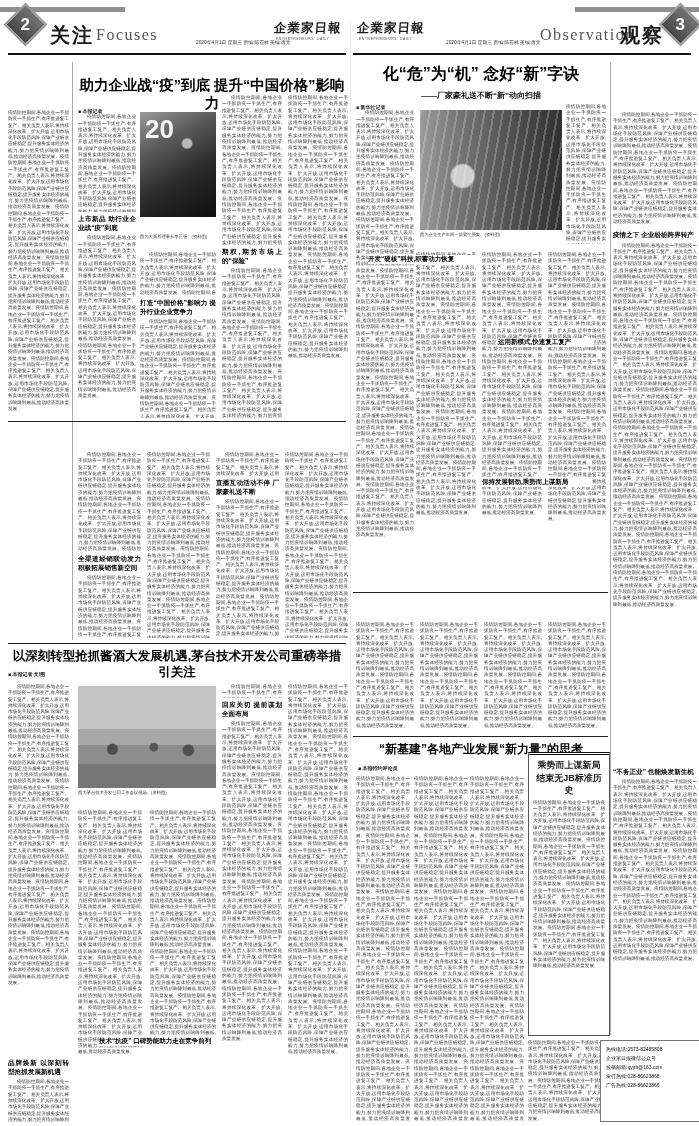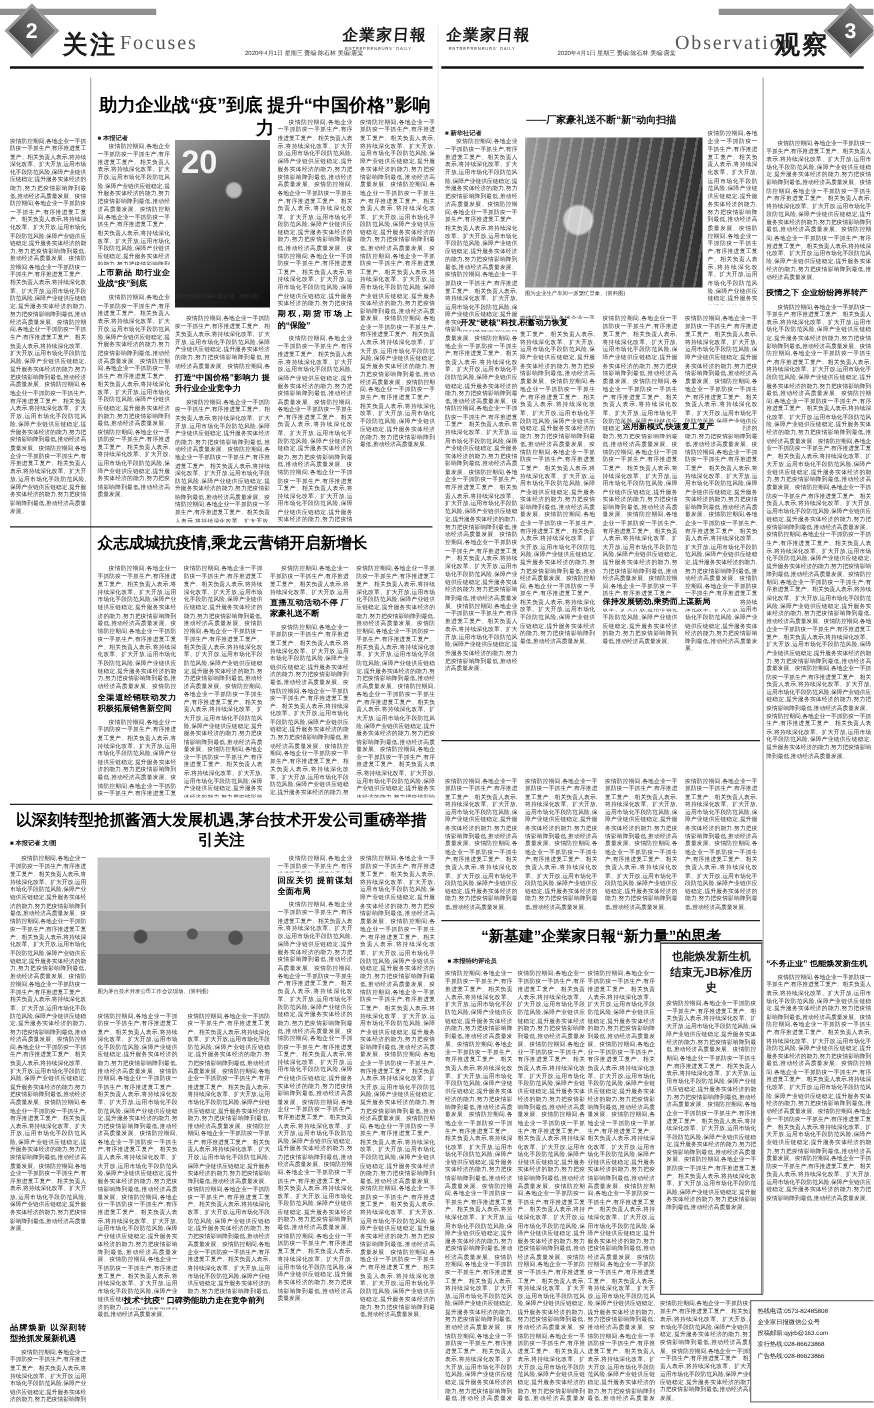--- a/index.html
+++ b/index.html
@@ -72,41 +72,40 @@
 
   <div class="abs headline center" style="left:78px;top:76px;width:268px;font-size:14.5px;">助力企业战“疫”到底 提升“中国价格”影响力</div>
 
   <div class="abs col-stack fill-col" style="left:78px;top:108px;width:58px;height:310px;">
     <p class="byline">■ 本报记者</p>
     <p style="height:98px;">疫情防控期间,各地企业一手抓防疫一手抓生产,有序推进复工复产。相关负责人表示,将持续深化改革、扩大开放,运用市场化手段防范风险,保障产业链供应链稳定,提升服务实体经济的能力,努力把疫情影响降到最低,推动经济高质量发展。疫情防控期间,各地企业一手抓防疫一手抓生产,有序推进复工复产。相关负责人表示,将持续深化改革、扩大开放,运用市场化手段防范风险,保障产业链供应链稳定,提升服务实体经济的能力,努力把疫情影响降到最低,推动经济高质量发展。</p>
     <h5 class="sub">上市新品 助行业企业战“疫”到底</h5>
     <p style="flex:1;">疫情防控期间,各地企业一手抓防疫一手抓生产,有序推进复工复产。相关负责人表示,将持续深化改革、扩大开放,运用市场化手段防范风险,保障产业链供应链稳定,提升服务实体经济的能力,努力把疫情影响降到最低,推动经济高质量发展。疫情防控期间,各地企业一手抓防疫一手抓生产,有序推进复工复产。相关负责人表示,将持续深化改革、扩大开放,运用市场化手段防范风险,保障产业链供应链稳定,提升服务实体经济的能力,努力把疫情影响降到最低,推动经济高质量发展。疫情防控期间,各地企业一手抓防疫一手抓生产,有序推进复工复产。相关负责人表示,将持续深化改革、扩大开放,运用市场化手段防范风险,保障产业链供应链稳定,提升服务实体经济的能力,努力把疫情影响降到最低,推动经济高质量发展。</p>
   </div>
 
-  <div class="abs photo photo1" style="left:140px;top:112px;width:76px;height:134px;">
+  <div class="abs photo photo1" style="left:140px;top:112px;width:76px;height:105px;">
     <div class="wm" style="margin:4px 0 0 5px;">20</div>
   </div>
   <div class="abs cap" style="left:140px;top:234px;width:76px;height:15px;">图为大商所理事长李正强。(资料图)</div>
 
   <div class="abs col-stack fill-col" style="left:140px;top:252px;width:76px;height:166px;">
     <p style="height:44px;">疫情防控期间,各地企业一手抓防疫一手抓生产,有序推进复工复产。相关负责人表示,将持续深化改革、扩大开放,运用市场化手段防范风险,保障产业链供应链稳定,提升服务实体经济的能力,努力把疫情影响降到最低,推动经济高质量发展。疫情防控期间,各地企业一手抓防疫一手抓生产,有序推进复工复产。相关负责人表示,将持续深化改革、扩大开放,运用市场化手段防范风险,保障产业链供应链稳定,提升服务实体经济的能力,努力把疫情影响降到最低,推动经济高质量发展。</p>
     <h5 class="sub">打造“中国价格”影响力 提升行业企业竞争力</h5>
     <p style="flex:1;">疫情防控期间,各地企业一手抓防疫一手抓生产,有序推进复工复产。相关负责人表示,将持续深化改革、扩大开放,运用市场化手段防范风险,保障产业链供应链稳定,提升服务实体经济的能力,努力把疫情影响降到最低,推动经济高质量发展。疫情防控期间,各地企业一手抓防疫一手抓生产,有序推进复工复产。相关负责人表示,将持续深化改革、扩大开放,运用市场化手段防范风险,保障产业链供应链稳定,提升服务实体经济的能力,努力把疫情影响降到最低,推动经济高质量发展。疫情防控期间,各地企业一手抓防疫一手抓生产,有序推进复工复产。相关负责人表示,将持续深化改革、扩大开放,运用市场化手段防范风险,保障产业链供应链稳定,提升服务实体经济的能力,努力把疫情影响降到最低,推动经济高质量发展。</p>
   </div>
 
   <div class="abs col-stack fill-col" style="left:222px;top:95px;width:60px;height:323px;">
     <p style="height:150px;">疫情防控期间,各地企业一手抓防疫一手抓生产,有序推进复工复产。相关负责人表示,将持续深化改革、扩大开放,运用市场化手段防范风险,保障产业链供应链稳定,提升服务实体经济的能力,努力把疫情影响降到最低,推动经济高质量发展。疫情防控期间,各地企业一手抓防疫一手抓生产,有序推进复工复产。相关负责人表示,将持续深化改革、扩大开放,运用市场化手段防范风险,保障产业链供应链稳定,提升服务实体经济的能力,努力把疫情影响降到最低,推动经济高质量发展。疫情防控期间,各地企业一手抓防疫一手抓生产,有序推进复工复产。相关负责人表示,将持续深化改革、扩大开放,运用市场化手段防范风险,保障产业链供应链稳定,提升服务实体经济的能力,努力把疫情影响降到最低,推动经济高质量发展。</p>
     <h5 class="sub">期权,期货市场上的“保险”</h5>
     <p style="flex:1;">疫情防控期间,各地企业一手抓防疫一手抓生产,有序推进复工复产。相关负责人表示,将持续深化改革、扩大开放,运用市场化手段防范风险,保障产业链供应链稳定,提升服务实体经济的能力,努力把疫情影响降到最低,推动经济高质量发展。疫情防控期间,各地企业一手抓防疫一手抓生产,有序推进复工复产。相关负责人表示,将持续深化改革、扩大开放,运用市场化手段防范风险,保障产业链供应链稳定,提升服务实体经济的能力,努力把疫情影响降到最低,推动经济高质量发展。疫情防控期间,各地企业一手抓防疫一手抓生产,有序推进复工复产。相关负责人表示,将持续深化改革、扩大开放,运用市场化手段防范风险,保障产业链供应链稳定,提升服务实体经济的能力,努力把疫情影响降到最低,推动经济高质量发展。</p>
   </div>
   <div class="abs fill-col" style="left:288px;top:95px;width:60px;height:323px;">疫情防控期间,各地企业一手抓防疫一手抓生产,有序推进复工复产。相关负责人表示,将持续深化改革、扩大开放,运用市场化手段防范风险,保障产业链供应链稳定,提升服务实体经济的能力,努力把疫情影响降到最低,推动经济高质量发展。疫情防控期间,各地企业一手抓防疫一手抓生产,有序推进复工复产。相关负责人表示,将持续深化改革、扩大开放,运用市场化手段防范风险,保障产业链供应链稳定,提升服务实体经济的能力,努力把疫情影响降到最低,推动经济高质量发展。疫情防控期间,各地企业一手抓防疫一手抓生产,有序推进复工复产。相关负责人表示,将持续深化改革、扩大开放,运用市场化手段防范风险,保障产业链供应链稳定,提升服务实体经济的能力,努力把疫情影响降到最低,推动经济高质量发展。疫情防控期间,各地企业一手抓防疫一手抓生产,有序推进复工复产。相关负责人表示,将持续深化改革、扩大开放,运用市场化手段防范风险,保障产业链供应链稳定,提升服务实体经济的能力,努力把疫情影响降到最低,推动经济高质量发展。疫情防控期间,各地企业一手抓防疫一手抓生产,有序推进复工复产。相关负责人表示,将持续深化改革、扩大开放,运用市场化手段防范风险,保障产业链供应链稳定,提升服务实体经济的能力,努力把疫情影响降到最低,推动经济高质量发展。</div>
 
   <div class="abs thinrule" style="left:8px;top:421px;width:338px;"></div>
 
-  <div class="abs headline" style="left:78px;top:427px;width:270px;font-size:12.5px;">众志成城抗疫情,乘龙云营销开启新增长</div>
 
   <div class="abs col-stack fill-col" style="left:78px;top:452px;width:63px;height:186px;">
     <p style="height:100px;">疫情防控期间,各地企业一手抓防疫一手抓生产,有序推进复工复产。相关负责人表示,将持续深化改革、扩大开放,运用市场化手段防范风险,保障产业链供应链稳定,提升服务实体经济的能力,努力把疫情影响降到最低,推动经济高质量发展。疫情防控期间,各地企业一手抓防疫一手抓生产,有序推进复工复产。相关负责人表示,将持续深化改革、扩大开放,运用市场化手段防范风险,保障产业链供应链稳定,提升服务实体经济的能力,努力把疫情影响降到最低,推动经济高质量发展。疫情防控期间,各地企业一手抓防疫一手抓生产,有序推进复工复产。相关负责人表示,将持续深化改革、扩大开放,运用市场化手段防范风险,保障产业链供应链稳定,提升服务实体经济的能力,努力把疫情影响降到最低,推动经济高质量发展。</p>
     <h5 class="sub">全渠道经销联动发力 积极拓展销售新空间</h5>
     <p style="flex:1;">疫情防控期间,各地企业一手抓防疫一手抓生产,有序推进复工复产。相关负责人表示,将持续深化改革、扩大开放,运用市场化手段防范风险,保障产业链供应链稳定,提升服务实体经济的能力,努力把疫情影响降到最低,推动经济高质量发展。疫情防控期间,各地企业一手抓防疫一手抓生产,有序推进复工复产。相关负责人表示,将持续深化改革、扩大开放,运用市场化手段防范风险,保障产业链供应链稳定,提升服务实体经济的能力,努力把疫情影响降到最低,推动经济高质量发展。</p>
   </div>
   <div class="abs fill-col" style="left:147px;top:452px;width:63px;height:186px;">疫情防控期间,各地企业一手抓防疫一手抓生产,有序推进复工复产。相关负责人表示,将持续深化改革、扩大开放,运用市场化手段防范风险,保障产业链供应链稳定,提升服务实体经济的能力,努力把疫情影响降到最低,推动经济高质量发展。疫情防控期间,各地企业一手抓防疫一手抓生产,有序推进复工复产。相关负责人表示,将持续深化改革、扩大开放,运用市场化手段防范风险,保障产业链供应链稳定,提升服务实体经济的能力,努力把疫情影响降到最低,推动经济高质量发展。疫情防控期间,各地企业一手抓防疫一手抓生产,有序推进复工复产。相关负责人表示,将持续深化改革、扩大开放,运用市场化手段防范风险,保障产业链供应链稳定,提升服务实体经济的能力,努力把疫情影响降到最低,推动经济高质量发展。疫情防控期间,各地企业一手抓防疫一手抓生产,有序推进复工复产。相关负责人表示,将持续深化改革、扩大开放,运用市场化手段防范风险,保障产业链供应链稳定,提升服务实体经济的能力,努力把疫情影响降到最低,推动经济高质量发展。</div>
   <div class="abs col-stack fill-col" style="left:216px;top:452px;width:63px;height:186px;">
     <p style="height:24px;">疫情防控期间,各地企业一手抓防疫一手抓生产,有序推进复工复产。相关负责人表示,将持续深化改革、扩大开放,运用市场化手段防范风险,保障产业链供应链稳定,提升服务实体经济的能力,努力把疫情影响降到最低,推动经济高质量发展。</p>
     <h5 class="sub">直播互动活动不停 厂家豪礼送不断</h5>
@@ -143,20 +142,21 @@
   <div class="abs badge" style="left:665px;top:9px;">
     <span>3</span>
   </div>
   <div class="abs logo serif" style="left:357px;top:20px;">企業家日報</div>
   <div class="abs logo-sub" style="left:359px;top:37px;">ENTREPRENEURS' DAILY</div>
   <div class="abs dateline" style="left:446px;top:39px;">2020年4月1日 星期三  责编:陈石林  美编:唐棠</div>
   <div class="abs sec-en serif" style="left:540px;top:26px;">Observation</div>
   <div class="abs sec-cn" style="left:620px;top:22px;">观察</div>
   <div class="abs hrule" style="left:353px;top:53px;width:338px;"></div>
 
+  <div class="abs headline center" style="left:356px;top:64px;width:250px;font-size:16px;">化“危”为“机” 念好“新”字诀</div>
   <div class="abs subtitle center" style="left:356px;top:90px;width:250px;font-size:8px;">——厂家豪礼送不断“新”动向扫描</div>
 
   <div class="abs col-stack fill-col" style="left:356px;top:104px;width:58px;height:486px;">
     <p class="byline">■ 新华社记者</p>
     <p style="flex:1;">疫情防控期间,各地企业一手抓防疫一手抓生产,有序推进复工复产。相关负责人表示,将持续深化改革、扩大开放,运用市场化手段防范风险,保障产业链供应链稳定,提升服务实体经济的能力,努力把疫情影响降到最低,推动经济高质量发展。疫情防控期间,各地企业一手抓防疫一手抓生产,有序推进复工复产。相关负责人表示,将持续深化改革、扩大开放,运用市场化手段防范风险,保障产业链供应链稳定,提升服务实体经济的能力,努力把疫情影响降到最低,推动经济高质量发展。疫情防控期间,各地企业一手抓防疫一手抓生产,有序推进复工复产。相关负责人表示,将持续深化改革、扩大开放,运用市场化手段防范风险,保障产业链供应链稳定,提升服务实体经济的能力,努力把疫情影响降到最低,推动经济高质量发展。疫情防控期间,各地企业一手抓防疫一手抓生产,有序推进复工复产。相关负责人表示,将持续深化改革、扩大开放,运用市场化手段防范风险,保障产业链供应链稳定,提升服务实体经济的能力,努力把疫情影响降到最低,推动经济高质量发展。疫情防控期间,各地企业一手抓防疫一手抓生产,有序推进复工复产。相关负责人表示,将持续深化改革、扩大开放,运用市场化手段防范风险,保障产业链供应链稳定,提升服务实体经济的能力,努力把疫情影响降到最低,推动经济高质量发展。疫情防控期间,各地企业一手抓防疫一手抓生产,有序推进复工复产。相关负责人表示,将持续深化改革、扩大开放,运用市场化手段防范风险,保障产业链供应链稳定,提升服务实体经济的能力,努力把疫情影响降到最低,推动经济高质量发展。疫情防控期间,各地企业一手抓防疫一手抓生产,有序推进复工复产。相关负责人表示,将持续深化改革、扩大开放,运用市场化手段防范风险,保障产业链供应链稳定,提升服务实体经济的能力,努力把疫情影响降到最低,推动经济高质量发展。疫情防控期间,各地企业一手抓防疫一手抓生产,有序推进复工复产。相关负责人表示,将持续深化改革、扩大开放,运用市场化手段防范风险,保障产业链供应链稳定,提升服务实体经济的能力,努力把疫情影响降到最低,推动经济高质量发展。</p>
   </div>
 
   <div class="abs photo photo2" style="left:420px;top:110px;width:142px;height:120px;"></div>
   <div class="abs cap" style="left:420px;top:232px;width:142px;height:12px;">图为企业生产车间一派繁忙景象。(资料图)</div>
   <div class="abs fill-col" style="left:566px;top:104px;width:40px;height:140px;">疫情防控期间,各地企业一手抓防疫一手抓生产,有序推进复工复产。相关负责人表示,将持续深化改革、扩大开放,运用市场化手段防范风险,保障产业链供应链稳定,提升服务实体经济的能力,努力把疫情影响降到最低,推动经济高质量发展。疫情防控期间,各地企业一手抓防疫一手抓生产,有序推进复工复产。相关负责人表示,将持续深化改革、扩大开放,运用市场化手段防范风险,保障产业链供应链稳定,提升服务实体经济的能力,努力把疫情影响降到最低,推动经济高质量发展。</div>
@@ -171,28 +171,28 @@
 
   <div class="abs thinrule" style="left:353px;top:592px;width:255px;"></div>
 
   <div class="abs fill-col" style="left:356px;top:622px;width:58px;height:110px;">疫情防控期间,各地企业一手抓防疫一手抓生产,有序推进复工复产。相关负责人表示,将持续深化改革、扩大开放,运用市场化手段防范风险,保障产业链供应链稳定,提升服务实体经济的能力,努力把疫情影响降到最低,推动经济高质量发展。疫情防控期间,各地企业一手抓防疫一手抓生产,有序推进复工复产。相关负责人表示,将持续深化改革、扩大开放,运用市场化手段防范风险,保障产业链供应链稳定,提升服务实体经济的能力,努力把疫情影响降到最低,推动经济高质量发展。</div>
   <div class="abs fill-col" style="left:420px;top:622px;width:58px;height:110px;">疫情防控期间,各地企业一手抓防疫一手抓生产,有序推进复工复产。相关负责人表示,将持续深化改革、扩大开放,运用市场化手段防范风险,保障产业链供应链稳定,提升服务实体经济的能力,努力把疫情影响降到最低,推动经济高质量发展。疫情防控期间,各地企业一手抓防疫一手抓生产,有序推进复工复产。相关负责人表示,将持续深化改革、扩大开放,运用市场化手段防范风险,保障产业链供应链稳定,提升服务实体经济的能力,努力把疫情影响降到最低,推动经济高质量发展。</div>
   <div class="abs fill-col" style="left:484px;top:622px;width:58px;height:110px;">疫情防控期间,各地企业一手抓防疫一手抓生产,有序推进复工复产。相关负责人表示,将持续深化改革、扩大开放,运用市场化手段防范风险,保障产业链供应链稳定,提升服务实体经济的能力,努力把疫情影响降到最低,推动经济高质量发展。疫情防控期间,各地企业一手抓防疫一手抓生产,有序推进复工复产。相关负责人表示,将持续深化改革、扩大开放,运用市场化手段防范风险,保障产业链供应链稳定,提升服务实体经济的能力,努力把疫情影响降到最低,推动经济高质量发展。</div>
   <div class="abs fill-col" style="left:548px;top:622px;width:58px;height:110px;">疫情防控期间,各地企业一手抓防疫一手抓生产,有序推进复工复产。相关负责人表示,将持续深化改革、扩大开放,运用市场化手段防范风险,保障产业链供应链稳定,提升服务实体经济的能力,努力把疫情影响降到最低,推动经济高质量发展。疫情防控期间,各地企业一手抓防疫一手抓生产,有序推进复工复产。相关负责人表示,将持续深化改革、扩大开放,运用市场化手段防范风险,保障产业链供应链稳定,提升服务实体经济的能力,努力把疫情影响降到最低,推动经济高质量发展。</div>
 
   <div class="abs thinrule" style="left:353px;top:736px;width:255px;"></div>
 
-  <div class="abs headline center" style="left:356px;top:742px;width:250px;font-size:12px;">“新基建”企業家日報“新力量”的思考</div>
+  <div class="abs headline center" style="left:356px;top:742px;width:250px;font-size:12px;">“新基建”各地产业发展“新力量”的思考</div>
   <div class="abs byline" style="left:358px;top:765px;font-size:5px;font-weight:700;">■ 本报特约评论员</div>
   <div class="abs fill-col" style="left:356px;top:776px;width:54px;height:346px;">疫情防控期间,各地企业一手抓防疫一手抓生产,有序推进复工复产。相关负责人表示,将持续深化改革、扩大开放,运用市场化手段防范风险,保障产业链供应链稳定,提升服务实体经济的能力,努力把疫情影响降到最低,推动经济高质量发展。疫情防控期间,各地企业一手抓防疫一手抓生产,有序推进复工复产。相关负责人表示,将持续深化改革、扩大开放,运用市场化手段防范风险,保障产业链供应链稳定,提升服务实体经济的能力,努力把疫情影响降到最低,推动经济高质量发展。疫情防控期间,各地企业一手抓防疫一手抓生产,有序推进复工复产。相关负责人表示,将持续深化改革、扩大开放,运用市场化手段防范风险,保障产业链供应链稳定,提升服务实体经济的能力,努力把疫情影响降到最低,推动经济高质量发展。疫情防控期间,各地企业一手抓防疫一手抓生产,有序推进复工复产。相关负责人表示,将持续深化改革、扩大开放,运用市场化手段防范风险,保障产业链供应链稳定,提升服务实体经济的能力,努力把疫情影响降到最低,推动经济高质量发展。疫情防控期间,各地企业一手抓防疫一手抓生产,有序推进复工复产。相关负责人表示,将持续深化改革、扩大开放,运用市场化手段防范风险,保障产业链供应链稳定,提升服务实体经济的能力,努力把疫情影响降到最低,推动经济高质量发展。疫情防控期间,各地企业一手抓防疫一手抓生产,有序推进复工复产。相关负责人表示,将持续深化改革、扩大开放,运用市场化手段防范风险,保障产业链供应链稳定,提升服务实体经济的能力,努力把疫情影响降到最低,推动经济高质量发展。</div>
   <div class="abs fill-col" style="left:414px;top:776px;width:54px;height:346px;">疫情防控期间,各地企业一手抓防疫一手抓生产,有序推进复工复产。相关负责人表示,将持续深化改革、扩大开放,运用市场化手段防范风险,保障产业链供应链稳定,提升服务实体经济的能力,努力把疫情影响降到最低,推动经济高质量发展。疫情防控期间,各地企业一手抓防疫一手抓生产,有序推进复工复产。相关负责人表示,将持续深化改革、扩大开放,运用市场化手段防范风险,保障产业链供应链稳定,提升服务实体经济的能力,努力把疫情影响降到最低,推动经济高质量发展。疫情防控期间,各地企业一手抓防疫一手抓生产,有序推进复工复产。相关负责人表示,将持续深化改革、扩大开放,运用市场化手段防范风险,保障产业链供应链稳定,提升服务实体经济的能力,努力把疫情影响降到最低,推动经济高质量发展。疫情防控期间,各地企业一手抓防疫一手抓生产,有序推进复工复产。相关负责人表示,将持续深化改革、扩大开放,运用市场化手段防范风险,保障产业链供应链稳定,提升服务实体经济的能力,努力把疫情影响降到最低,推动经济高质量发展。疫情防控期间,各地企业一手抓防疫一手抓生产,有序推进复工复产。相关负责人表示,将持续深化改革、扩大开放,运用市场化手段防范风险,保障产业链供应链稳定,提升服务实体经济的能力,努力把疫情影响降到最低,推动经济高质量发展。疫情防控期间,各地企业一手抓防疫一手抓生产,有序推进复工复产。相关负责人表示,将持续深化改革、扩大开放,运用市场化手段防范风险,保障产业链供应链稳定,提升服务实体经济的能力,努力把疫情影响降到最低,推动经济高质量发展。</div>
   <div class="abs fill-col" style="left:470px;top:776px;width:54px;height:346px;">疫情防控期间,各地企业一手抓防疫一手抓生产,有序推进复工复产。相关负责人表示,将持续深化改革、扩大开放,运用市场化手段防范风险,保障产业链供应链稳定,提升服务实体经济的能力,努力把疫情影响降到最低,推动经济高质量发展。疫情防控期间,各地企业一手抓防疫一手抓生产,有序推进复工复产。相关负责人表示,将持续深化改革、扩大开放,运用市场化手段防范风险,保障产业链供应链稳定,提升服务实体经济的能力,努力把疫情影响降到最低,推动经济高质量发展。疫情防控期间,各地企业一手抓防疫一手抓生产,有序推进复工复产。相关负责人表示,将持续深化改革、扩大开放,运用市场化手段防范风险,保障产业链供应链稳定,提升服务实体经济的能力,努力把疫情影响降到最低,推动经济高质量发展。疫情防控期间,各地企业一手抓防疫一手抓生产,有序推进复工复产。相关负责人表示,将持续深化改革、扩大开放,运用市场化手段防范风险,保障产业链供应链稳定,提升服务实体经济的能力,努力把疫情影响降到最低,推动经济高质量发展。疫情防控期间,各地企业一手抓防疫一手抓生产,有序推进复工复产。相关负责人表示,将持续深化改革、扩大开放,运用市场化手段防范风险,保障产业链供应链稳定,提升服务实体经济的能力,努力把疫情影响降到最低,推动经济高质量发展。疫情防控期间,各地企业一手抓防疫一手抓生产,有序推进复工复产。相关负责人表示,将持续深化改革、扩大开放,运用市场化手段防范风险,保障产业链供应链稳定,提升服务实体经济的能力,努力把疫情影响降到最低,推动经济高质量发展。</div>
 
   <div class="abs dbox col-stack" style="left:528px;top:752px;width:72px;height:272px;">
-    <div class="boxtitle">也能焕发新生机</div>
+    <div class="boxtitle">乘势而上谋新局</div>
     <div class="boxtitle">结束无JB标准历史</div>
     <div class="fill-col" style="flex:1;margin-top:3px;">疫情防控期间,各地企业一手抓防疫一手抓生产,有序推进复工复产。相关负责人表示,将持续深化改革、扩大开放,运用市场化手段防范风险,保障产业链供应链稳定,提升服务实体经济的能力,努力把疫情影响降到最低,推动经济高质量发展。疫情防控期间,各地企业一手抓防疫一手抓生产,有序推进复工复产。相关负责人表示,将持续深化改革、扩大开放,运用市场化手段防范风险,保障产业链供应链稳定,提升服务实体经济的能力,努力把疫情影响降到最低,推动经济高质量发展。疫情防控期间,各地企业一手抓防疫一手抓生产,有序推进复工复产。相关负责人表示,将持续深化改革、扩大开放,运用市场化手段防范风险,保障产业链供应链稳定,提升服务实体经济的能力,努力把疫情影响降到最低,推动经济高质量发展。疫情防控期间,各地企业一手抓防疫一手抓生产,有序推进复工复产。相关负责人表示,将持续深化改革、扩大开放,运用市场化手段防范风险,保障产业链供应链稳定,提升服务实体经济的能力,努力把疫情影响降到最低,推动经济高质量发展。</div>
   </div>
   <div class="abs fill-col" style="left:528px;top:1040px;width:80px;height:82px;">疫情防控期间,各地企业一手抓防疫一手抓生产,有序推进复工复产。相关负责人表示,将持续深化改革、扩大开放,运用市场化手段防范风险,保障产业链供应链稳定,提升服务实体经济的能力,努力把疫情影响降到最低,推动经济高质量发展。疫情防控期间,各地企业一手抓防疫一手抓生产,有序推进复工复产。相关负责人表示,将持续深化改革、扩大开放,运用市场化手段防范风险,保障产业链供应链稳定,提升服务实体经济的能力,努力把疫情影响降到最低,推动经济高质量发展。</div>
 
   <div class="abs vrule" style="left:610px;top:62px;height:973px;"></div>
   <div class="abs col-stack fill-col" style="left:613px;top:112px;width:84px;height:924px;">
     <p style="height:116px;">疫情防控期间,各地企业一手抓防疫一手抓生产,有序推进复工复产。相关负责人表示,将持续深化改革、扩大开放,运用市场化手段防范风险,保障产业链供应链稳定,提升服务实体经济的能力,努力把疫情影响降到最低,推动经济高质量发展。疫情防控期间,各地企业一手抓防疫一手抓生产,有序推进复工复产。相关负责人表示,将持续深化改革、扩大开放,运用市场化手段防范风险,保障产业链供应链稳定,提升服务实体经济的能力,努力把疫情影响降到最低,推动经济高质量发展。疫情防控期间,各地企业一手抓防疫一手抓生产,有序推进复工复产。相关负责人表示,将持续深化改革、扩大开放,运用市场化手段防范风险,保障产业链供应链稳定,提升服务实体经济的能力,努力把疫情影响降到最低,推动经济高质量发展。</p>
     <h5 class="sub">疫情之下 企业纷纷跨界转产</h5>
     <p style="height:522px;">疫情防控期间,各地企业一手抓防疫一手抓生产,有序推进复工复产。相关负责人表示,将持续深化改革、扩大开放,运用市场化手段防范风险,保障产业链供应链稳定,提升服务实体经济的能力,努力把疫情影响降到最低,推动经济高质量发展。疫情防控期间,各地企业一手抓防疫一手抓生产,有序推进复工复产。相关负责人表示,将持续深化改革、扩大开放,运用市场化手段防范风险,保障产业链供应链稳定,提升服务实体经济的能力,努力把疫情影响降到最低,推动经济高质量发展。疫情防控期间,各地企业一手抓防疫一手抓生产,有序推进复工复产。相关负责人表示,将持续深化改革、扩大开放,运用市场化手段防范风险,保障产业链供应链稳定,提升服务实体经济的能力,努力把疫情影响降到最低,推动经济高质量发展。疫情防控期间,各地企业一手抓防疫一手抓生产,有序推进复工复产。相关负责人表示,将持续深化改革、扩大开放,运用市场化手段防范风险,保障产业链供应链稳定,提升服务实体经济的能力,努力把疫情影响降到最低,推动经济高质量发展。疫情防控期间,各地企业一手抓防疫一手抓生产,有序推进复工复产。相关负责人表示,将持续深化改革、扩大开放,运用市场化手段防范风险,保障产业链供应链稳定,提升服务实体经济的能力,努力把疫情影响降到最低,推动经济高质量发展。疫情防控期间,各地企业一手抓防疫一手抓生产,有序推进复工复产。相关负责人表示,将持续深化改革、扩大开放,运用市场化手段防范风险,保障产业链供应链稳定,提升服务实体经济的能力,努力把疫情影响降到最低,推动经济高质量发展。疫情防控期间,各地企业一手抓防疫一手抓生产,有序推进复工复产。相关负责人表示,将持续深化改革、扩大开放,运用市场化手段防范风险,保障产业链供应链稳定,提升服务实体经济的能力,努力把疫情影响降到最低,推动经济高质量发展。疫情防控期间,各地企业一手抓防疫一手抓生产,有序推进复工复产。相关负责人表示,将持续深化改革、扩大开放,运用市场化手段防范风险,保障产业链供应链稳定,提升服务实体经济的能力,努力把疫情影响降到最低,推动经济高质量发展。疫情防控期间,各地企业一手抓防疫一手抓生产,有序推进复工复产。相关负责人表示,将持续深化改革、扩大开放,运用市场化手段防范风险,保障产业链供应链稳定,提升服务实体经济的能力,努力把疫情影响降到最低,推动经济高质量发展。疫情防控期间,各地企业一手抓防疫一手抓生产,有序推进复工复产。相关负责人表示,将持续深化改革、扩大开放,运用市场化手段防范风险,保障产业链供应链稳定,提升服务实体经济的能力,努力把疫情影响降到最低,推动经济高质量发展。</p>

